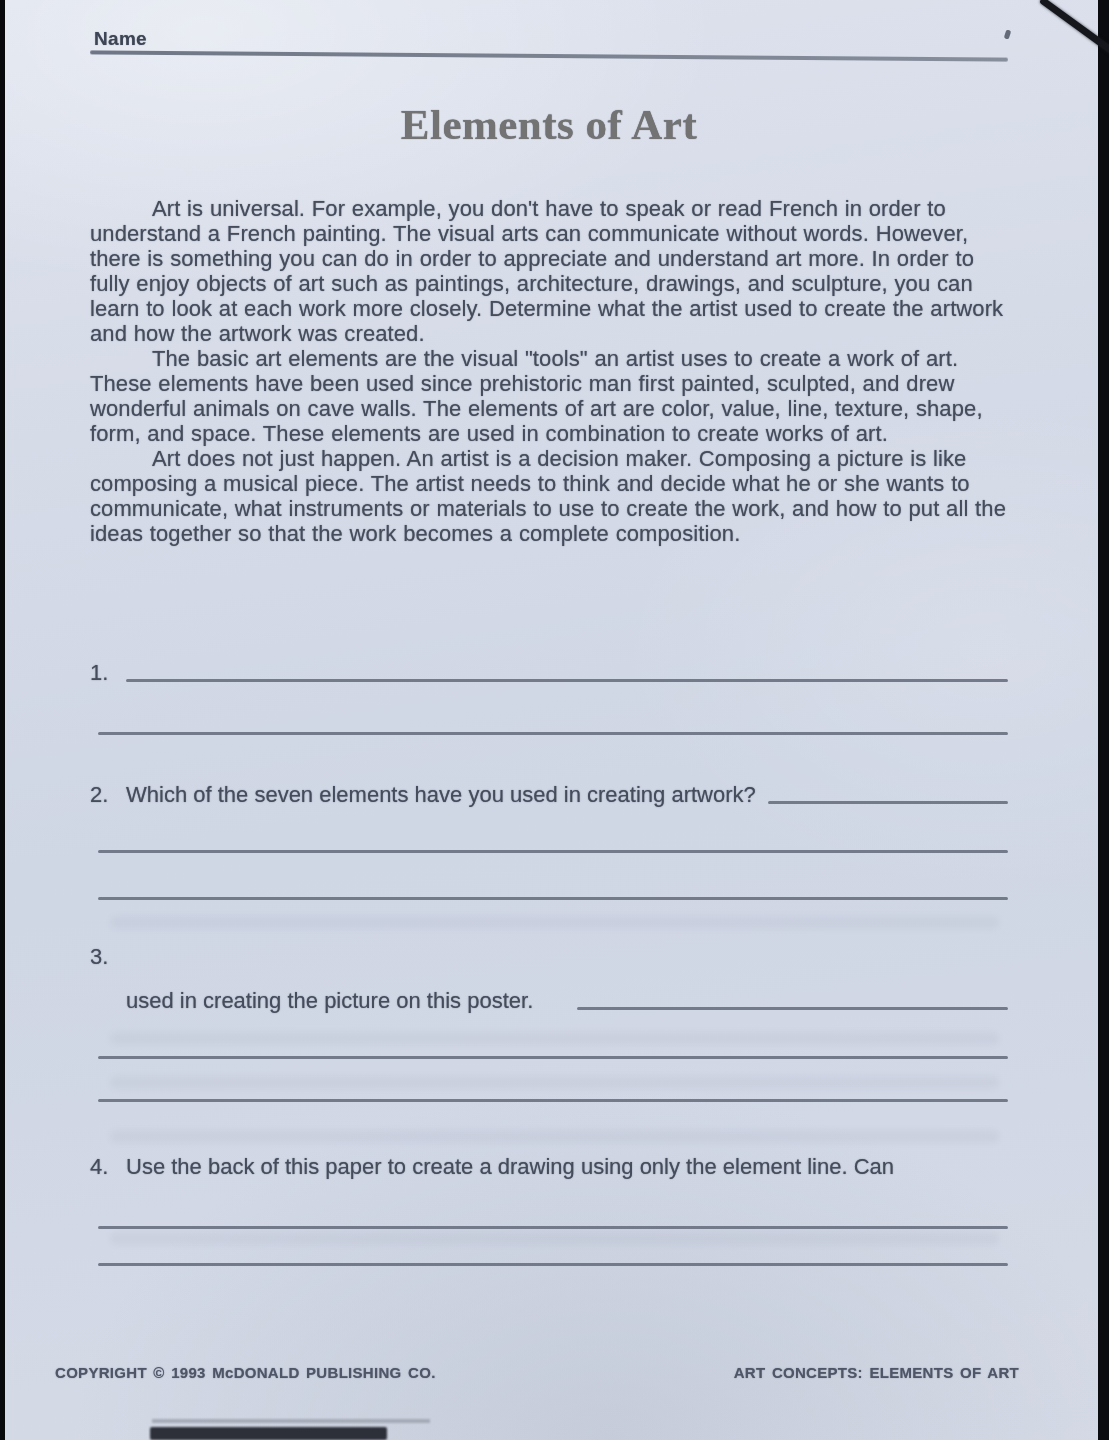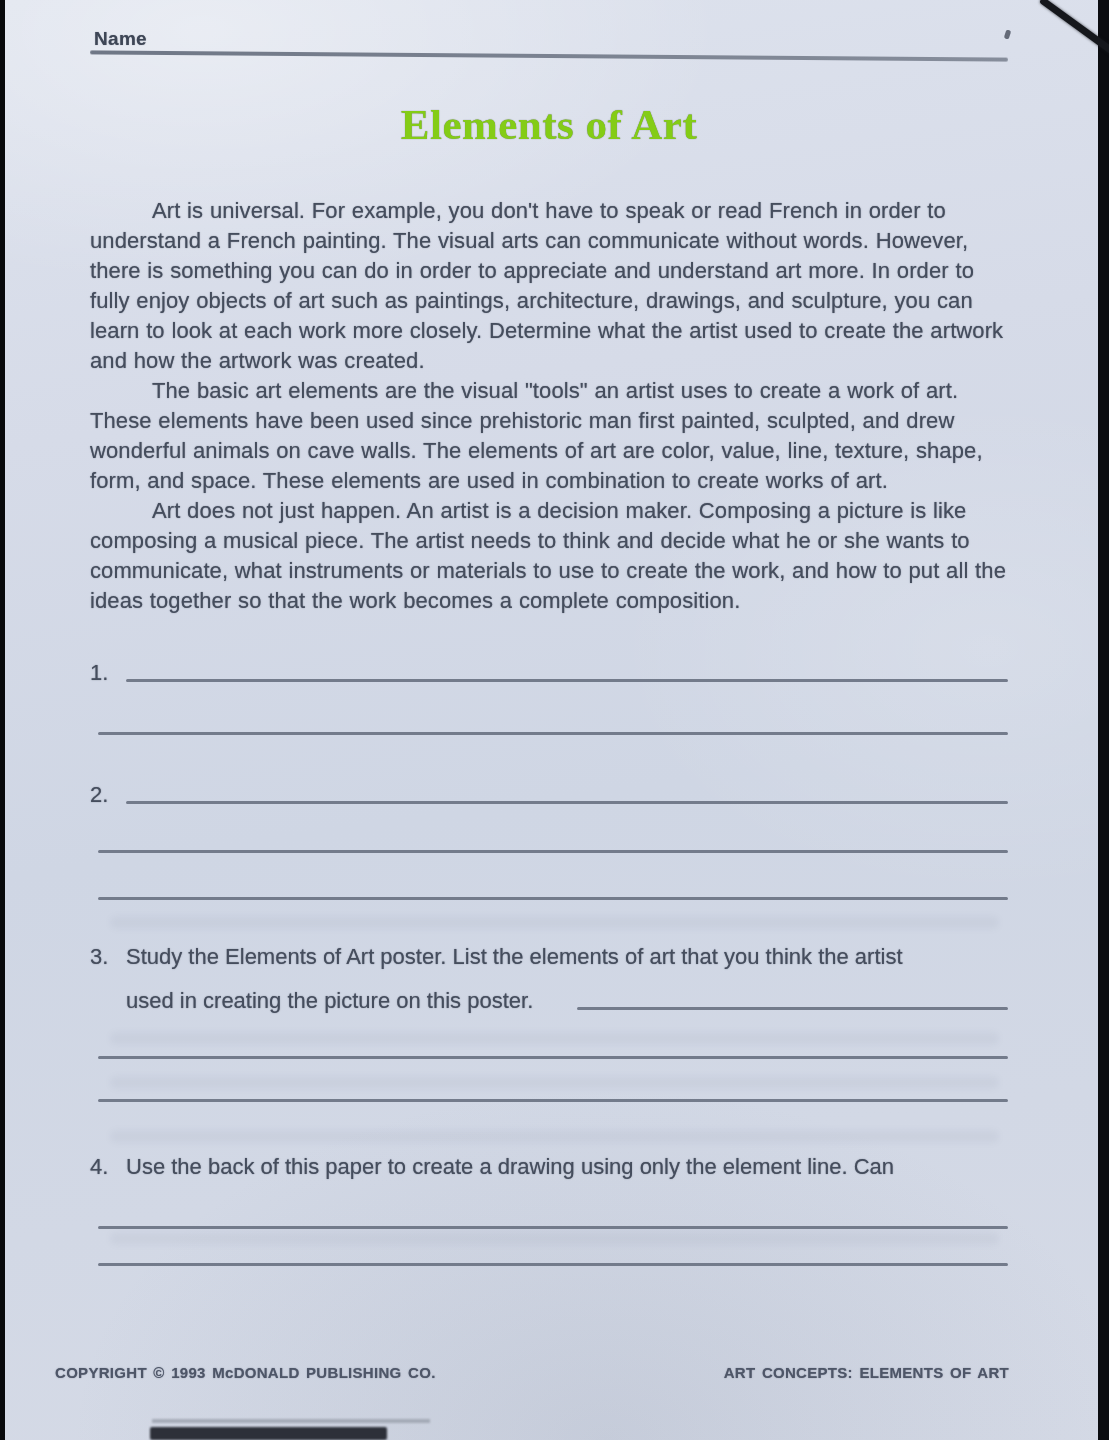--- a/index.html
+++ b/index.html
@@ -53,26 +53,26 @@
   }
   .stray-mark {
     position:absolute; right:-2px; top:6px; width:5px; height:9px;
     background:#3c4352; transform:rotate(18deg); border-radius:2px; opacity:0.75;
   }
 
   
   .title-wrap { top:100px; text-align:center; }
   .page-title {
     font-family:"Liberation Serif", serif; font-weight:bold; font-size:43px;
-    color:#84cc16; letter-spacing:0.5px; text-shadow:0 0 1px rgba(35,40,56,0.65);
+    color:#737373; letter-spacing:0.5px; text-shadow:0 0 1px rgba(35,40,56,0.65);
     margin:0;
   }
 
   
-  .intro { top:196px; font-size:22px; line-height:30px; letter-spacing:0.1px;
+  .intro { top:196px; font-size:22px; line-height:25px; letter-spacing:0.1px;
     word-spacing:0.5px; text-shadow:0 0 1.2px rgba(69,77,93,0.75); }
   .intro p { margin:0; text-indent:62px; }
 
   
   .q { font-size:22px; line-height:30px; text-shadow:0 0 1.2px rgba(69,77,93,0.75); }
   .q1{top:658px} .q2{top:780px} .q3{top:942px} .q4{top:1152px}
   .q-row { display:flex; align-items:flex-end; }
   .q-num { flex:0 0 36px; }
   .q-text { flex:0 0 auto; padding-right:12px; }
   .fill { flex:1 1 auto; height:0; border-bottom:3px solid #737b8b;
@@ -82,21 +82,21 @@
   .indent { margin-left:36px; }
   .row-gap { margin-top:14px;gap:32px; }
   .write-line { height:0; border-bottom:3px solid #737b8b; border-radius:2px;
     margin-left:8px; filter:blur(0.4px); }
   .wl-44 { margin-top:44px; }
   .wl-40 { margin-top:40px; }
   .wl-34 { margin-top:34px; }
 
   
   .footer {
-    position:absolute; left:55px; right:100px; top:1364px;
+    position:absolute; left:55px; right:90px; top:1364px;
     display:flex; justify-content:space-between;
     font-size:15px; font-weight:bold; color:#4e5668;
     letter-spacing:0.3px; word-spacing:2px;
     text-shadow:0 0 1.2px rgba(78,86,104,0.7);
   }
 </style>
 </head>
 <body>
 
 <div class="stage">
@@ -128,30 +128,30 @@
     <div class="q-row">
       <span class="q-num">1.</span>
       <div class="fill"></div>
     </div>
     <div class="write-line wl-44"></div>
   </div>
 
   <div class="content q q2" style="position:absolute;">
     <div class="q-row">
       <span class="q-num">2.</span>
+      <span class="q-text">Which of the seven elements have you used in creating artwork?</span>
       <div class="fill"></div>
     </div>
     <div class="write-line wl-40"></div>
     <div class="write-line wl-44"></div>
   </div>
 
   <div class="content q q3" style="position:absolute;">
     <div class="q-row">
       <span class="q-num">3.</span>
-      <span class="q-text">Study the Elements of Art poster. List the elements of art that you think the artist</span>
     </div>
     <div class="q-row indent row-gap">
       <span class="q-text">used in creating the picture on this poster.</span>
       <div class="fill"></div>
     </div>
     <div class="write-line wl-40"></div>
     <div class="write-line wl-40"></div>
   </div>
 
   <div class="content q q4" style="position:absolute;">

